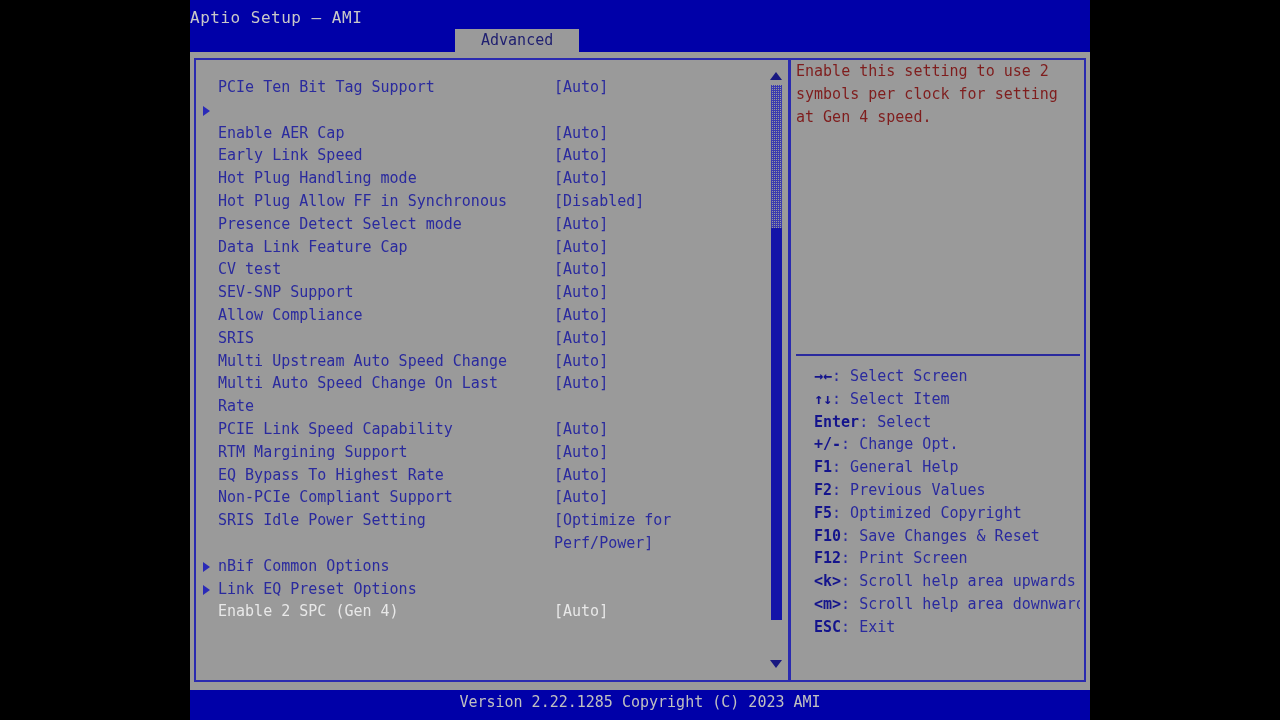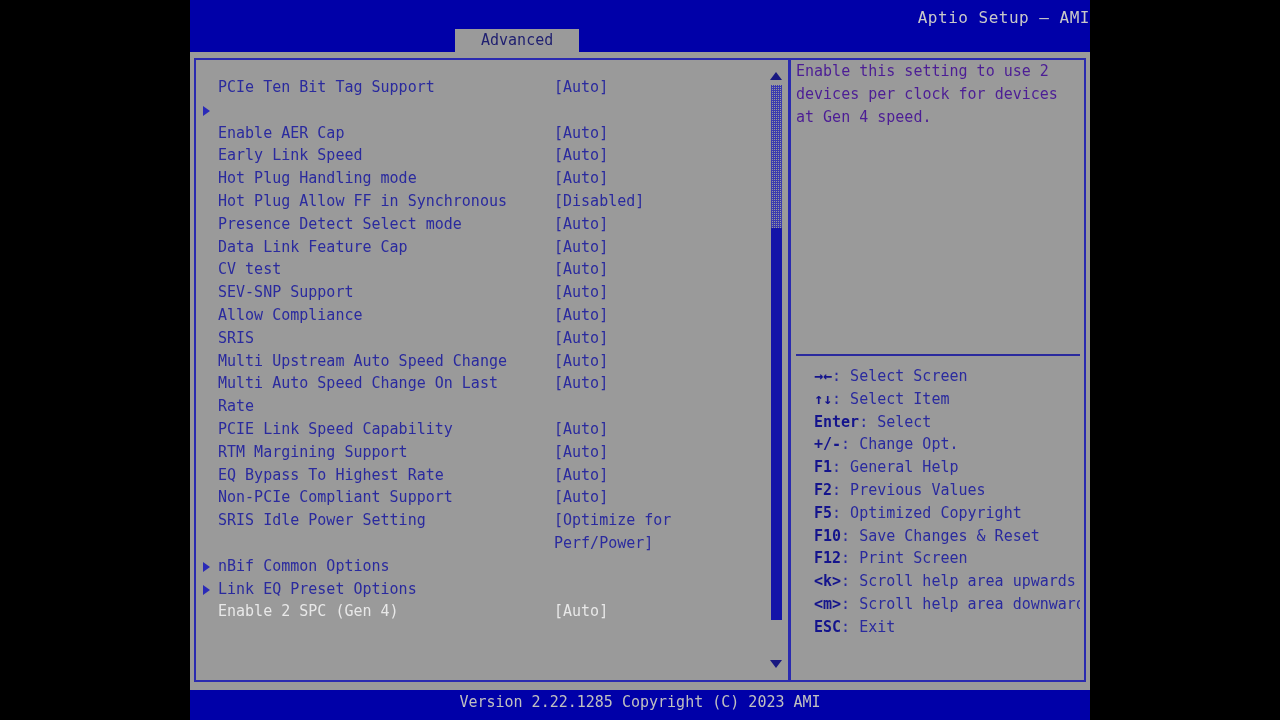--- a/index.html
+++ b/index.html
@@ -31,21 +31,21 @@
     top: 0;
     width: 900px;
     height: 52px;
     background: #0000a8;
   }
   #title-text {
     position: absolute;
     left: 0;
     top: 8px;
     width: 900px;
-    text-align: right;
+    text-align: left;
     color: #c8c8c8;
     font-size: 16px;
     letter-spacing: 0.5px;
     white-space: pre;
   }
   #tabrow {
     position: absolute;
     left: 0;
     top: 29px;
     width: 900px;
@@ -190,21 +190,21 @@
     left: 606px;
     top: 8px;
     width: 284px;
     height: 620px;
     overflow: hidden;
   }
   .help-line {
     height: 22.8px;
     line-height: 22.8px;
     font-size: 15px;
-    color: #4c1d95;
+    color: #7f1d1d;
     white-space: pre;
   }
   #help-divider {
     position: absolute;
     left: 0px;
     top: 294px;
     width: 290px;
     height: 2px;
     background: #2a2a9e;
   }
@@ -293,21 +293,21 @@
         <div id="sb-track"></div>
         <div id="sb-thumb"></div>
         <div id="sb-down"></div>
       </div>
 
       <div id="v-divider"></div>
 
       <div id="help-panel">
         <div id="help-text">
             <div class="help-line">Enable this setting to use 2</div>
-            <div class="help-line">devices per clock for devices</div>
+            <div class="help-line">symbols per clock for setting</div>
             <div class="help-line">at Gen 4 speed.</div>
           </div>
         <div id="help-divider"></div>
         <div id="legend">
             <div class="legend-line"><span class="keyglyph">→←</span><span>: Select Screen</span></div>
             <div class="legend-line"><span class="keyglyph">↑↓</span><span>: Select Item</span></div>
             <div class="legend-line"><span class="keyglyph">Enter</span><span>: Select</span></div>
             <div class="legend-line"><span class="keyglyph">+/-</span><span>: Change Opt.</span></div>
             <div class="legend-line"><span class="keyglyph">F1</span><span>: General Help</span></div>
             <div class="legend-line"><span class="keyglyph">F2</span><span>: Previous Values</span></div>

